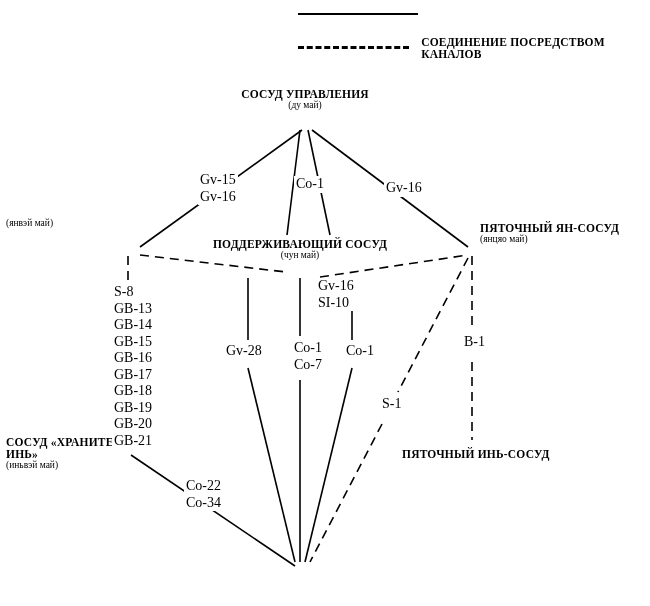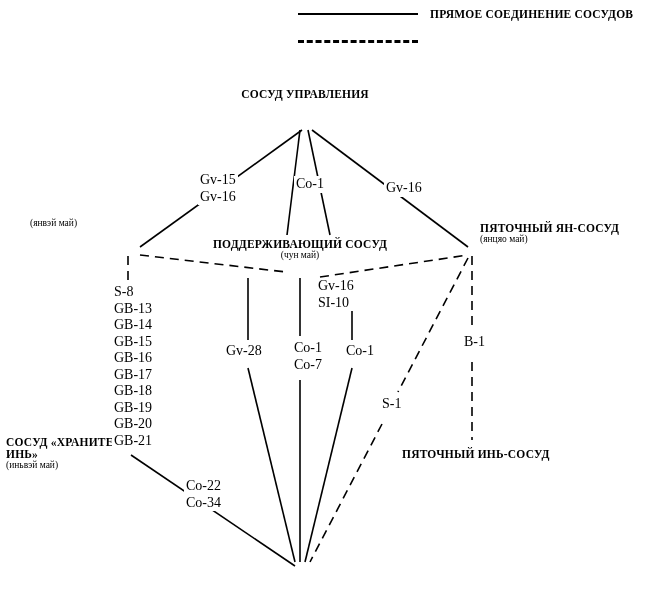--- a/index.html
+++ b/index.html
@@ -76,24 +76,24 @@
     border-top: 3.5px dashed #000;
   }
 </style>
 </head>
 <body>
 
 <div id="page">
 
   <div class="legend-row" style="left:298px; top:8px;">
     <div class="legend-key legend-solid"></div>
-    <div class="legend-text">ПРЯМОЕ СОЕДИНЕНИЕ СОСУДОВ</div>
   </div>
   <div class="legend-row" style="left:298px; top:36px;">
     <div class="legend-key legend-dash"></div>
+    <div class="legend-text">СОЕДИНЕНИЕ ПОСРЕДСТВОМ КАНАЛОВ</div>
   </div>
 
   <svg id="wires" viewBox="0 0 650 606">
     <g stroke="#000" fill="none" stroke-width="1.6">
 
       <line x1="302" y1="130" x2="140" y2="247"></line>
 
       <line x1="300" y1="130" x2="287" y2="235"></line>
       <line x1="308" y1="130" x2="330" y2="235"></line>
 
@@ -118,24 +118,25 @@
       <line x1="472" y1="256" x2="472" y2="330" stroke-dasharray="9 6"></line>
       <line x1="472" y1="362" x2="472" y2="440" stroke-dasharray="9 6"></line>
 
       <line x1="468" y1="258" x2="398" y2="392" stroke-dasharray="9 6"></line>
       <line x1="382" y1="424" x2="310" y2="562" stroke-dasharray="9 6"></line>
     </g>
   </svg>
 
   <div class="node-block" style="left:215px; top:88px; width:180px;">
     <div class="node-title">СОСУД УПРАВЛЕНИЯ</div>
+    <div class="node-sub">(ду май)</div>
   </div>
 
   <div class="node-block" style="left:6px; top:218px; width:140px; text-align:left;">
-    <div class="node-sub" style="text-align:left;margin-left:24px;">(янвэй май)</div>
+    <div class="node-sub" style="text-align:left;">(янвэй май)</div>
   </div>
 
   <div class="node-block" style="left:185px; top:238px; width:230px;">
     <div class="node-title">ПОДДЕРЖИВАЮЩИЙ СОСУД</div>
     <div class="node-sub">(чун май)</div>
   </div>
 
   <div class="node-block" style="left:480px; top:222px; width:165px; text-align:left;">
     <div class="node-title" style="text-align:left;">ПЯТОЧНЫЙ ЯН-СОСУД</div>
     <div class="node-sub" style="text-align:left;">(янцяо май)</div>

